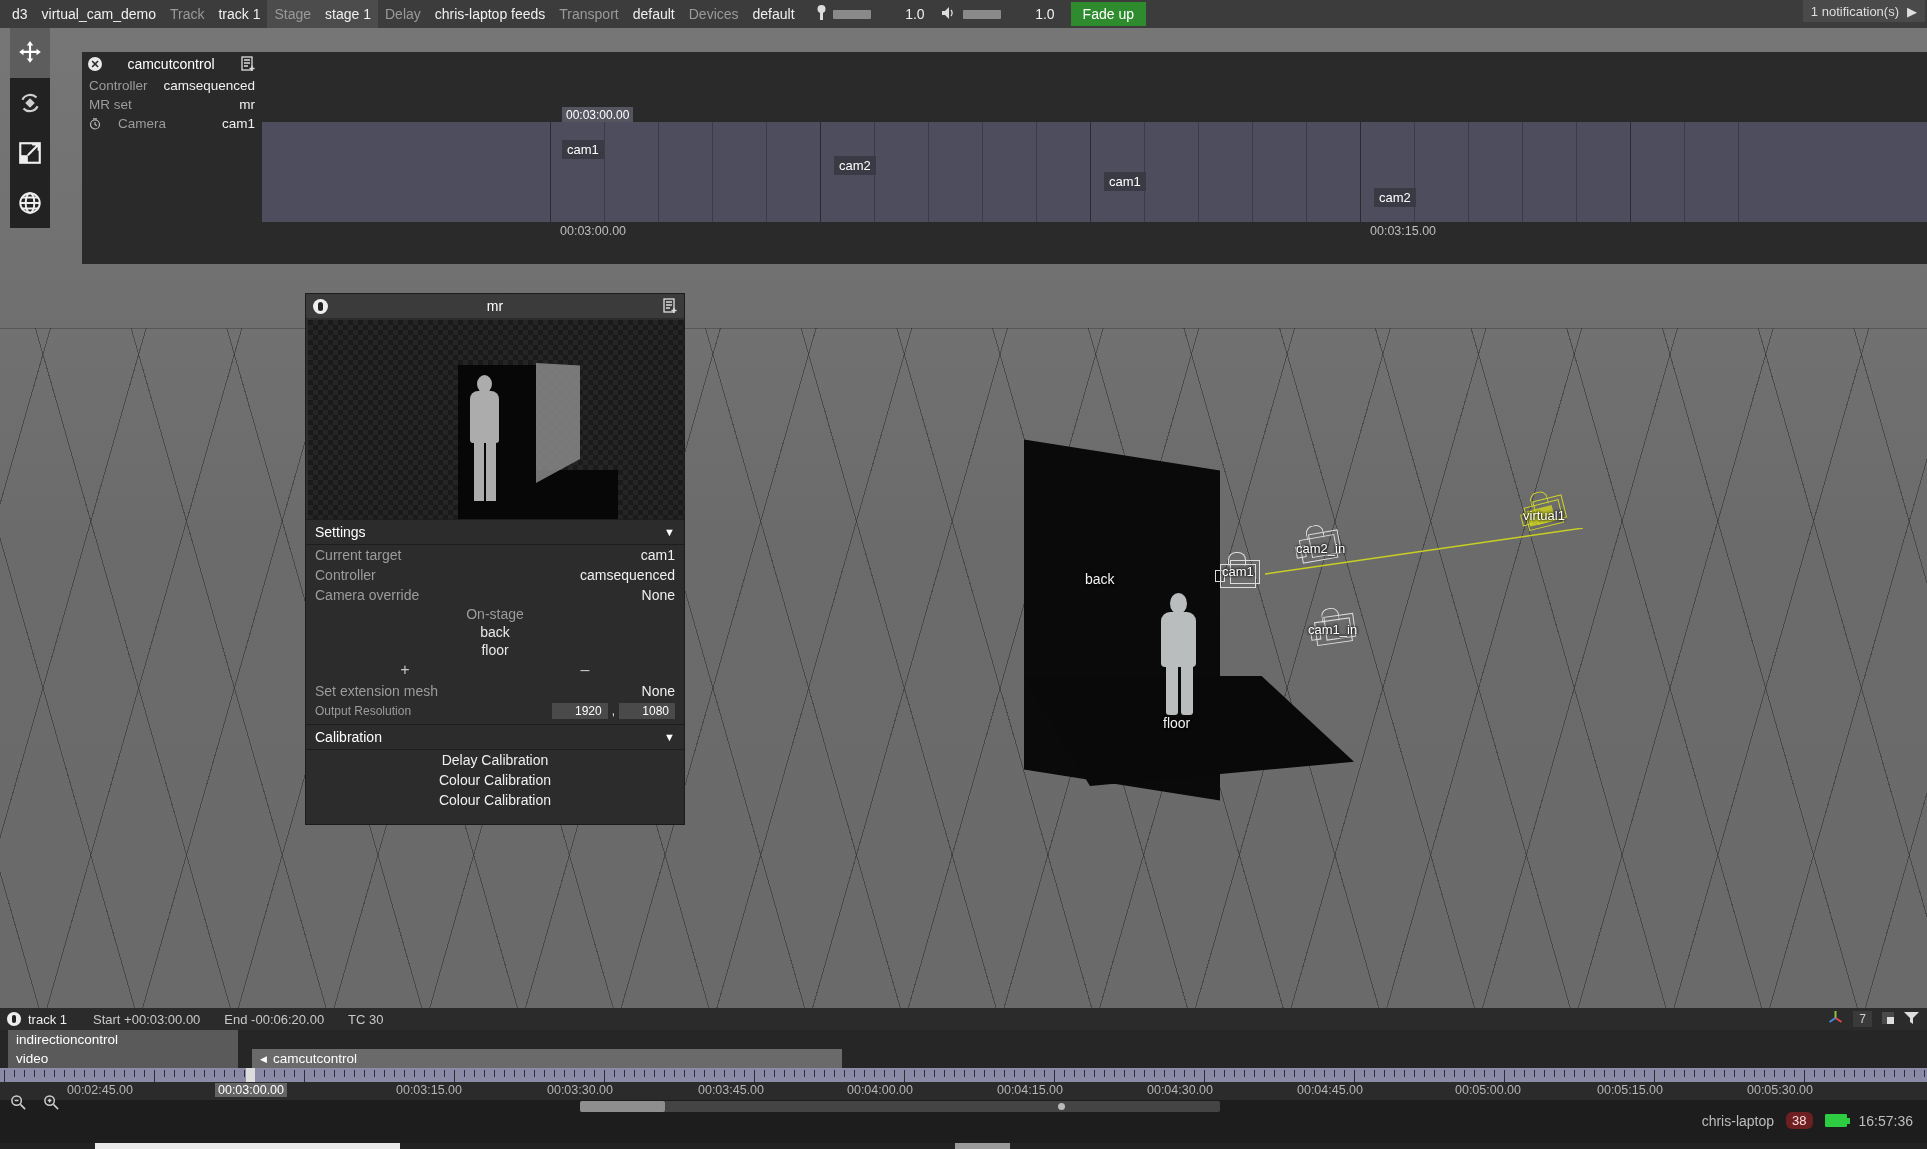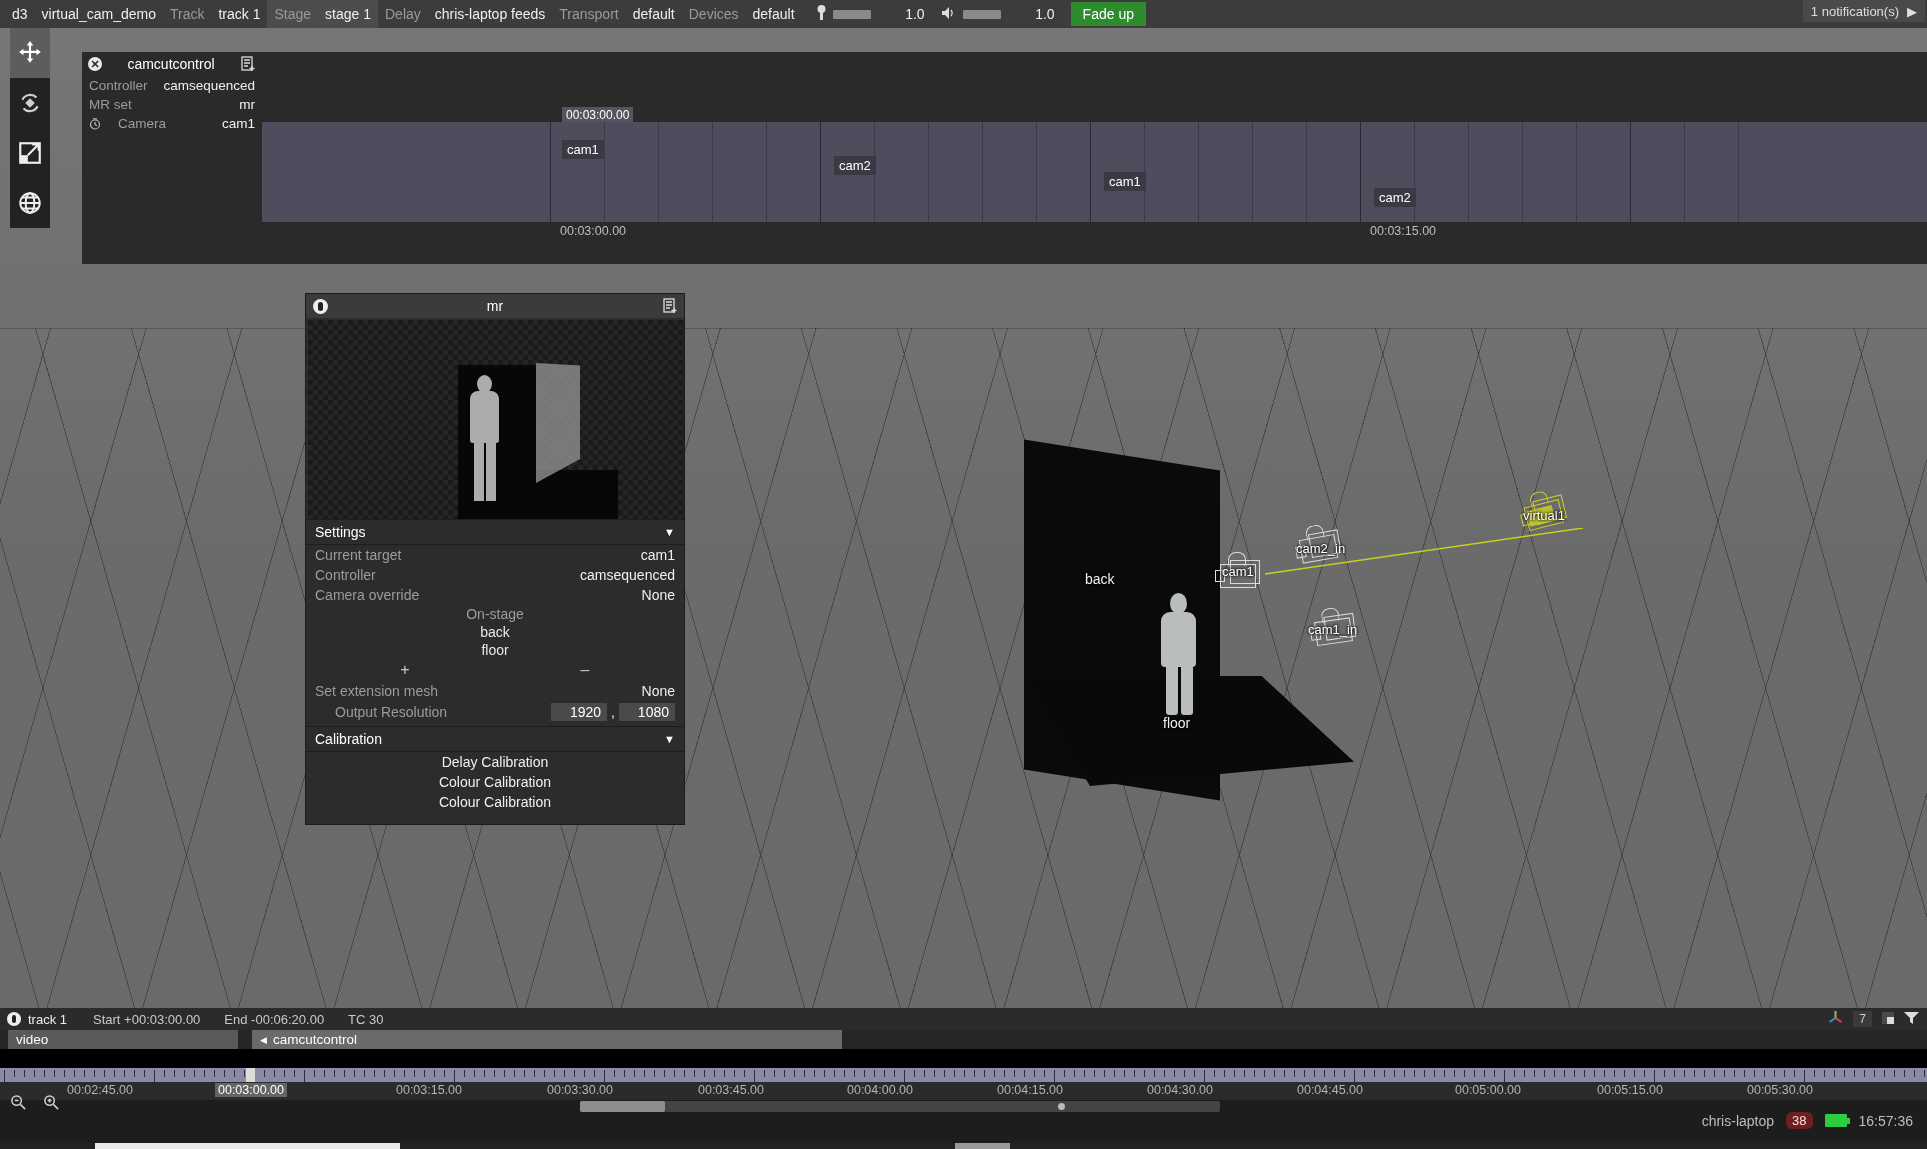--- a/index.html
+++ b/index.html
@@ -129,21 +129,21 @@
     border-top:1px solid #1d1d1d; border-bottom:1px solid #1d1d1d; background:#2c2c2c;}
   .sect-hdr .car{ position:absolute; right:9px; top:6px; font-size:11px; }
   .prow{ display:flex; justify-content:space-between; padding:2px 9px; font-size:14px; }
   .prow .k{ color:#9c9c9c; }
   .prow .v{ color:#f0f0f0; }
   .center-row{ text-align:center; font-size:14px; padding:1px 0; }
   .center-row.dim{ color:#9c9c9c; }
   .pm-row{ display:flex; padding:2px 9px; font-size:16px; color:#c6c6c6; }
   .pm-row .plus{ width:50%; text-align:center; }
   .pm-row .minus{ width:50%; text-align:center; }
-  .resrow{ display:flex; justify-content:space-between; align-items:center; padding:2px 9px; font-size:14px;margin-left:20px;}
+  .resrow{ display:flex; justify-content:space-between; align-items:center; padding:2px 9px; font-size:12px;}
   .resbox{ background:#4a4a4a; color:#fff; padding:1px 6px; min-width:56px; text-align:right; }
   .calrow{ text-align:center; font-size:14px; padding:2px 0; color:#f0f0f0; }
 
   
   #statusbar{ position:absolute; left:0; top:1008px; width:1927px; height:22px;
     background:#2b2b2b; display:flex; align-items:center; font-size:13px; color:#c9c9c9; z-index:40;}
   #statusbar .dot{ width:14px; height:14px; border-radius:50%; background:#eee; margin:0 7px; position:relative;}
   #statusbar .dot:after{ content:''; position:absolute; left:5px; top:3px; width:4px; height:8px; background:#222; border-radius:3px;}
   #statusbar .trk{ color:#efefef; margin-right:26px; }
   #statusbar .sep{ margin-right:24px; }
@@ -480,20 +480,24 @@
     </span>
     <span>
       <svg width="15" height="14" viewBox="0 0 15 14" fill="#ddd">
           <path d="M0 1h15l-6 6v6l-3-2V7z"></path>
         </svg>
     </span>
   </span>
 </div>
 
 <div id="layers">
+  <div class="layer-row">
+    <div class="bg"></div>
+    <div class="layer-name" style="left:8px;width:230px">indirectioncontrol</div>
+  </div>
   <div class="layer-row">
     <div class="bg"></div>
     <div class="layer-name" style="left:8px;width:230px">video</div>
     <div class="layer-name" style="left:252px;width:590px;background:#6a6a6a">
       <span style="font-size:9px;margin-right:6px">◀</span>
       <span>camcutcontrol</span>
     </div>
   </div>
 </div>
 

